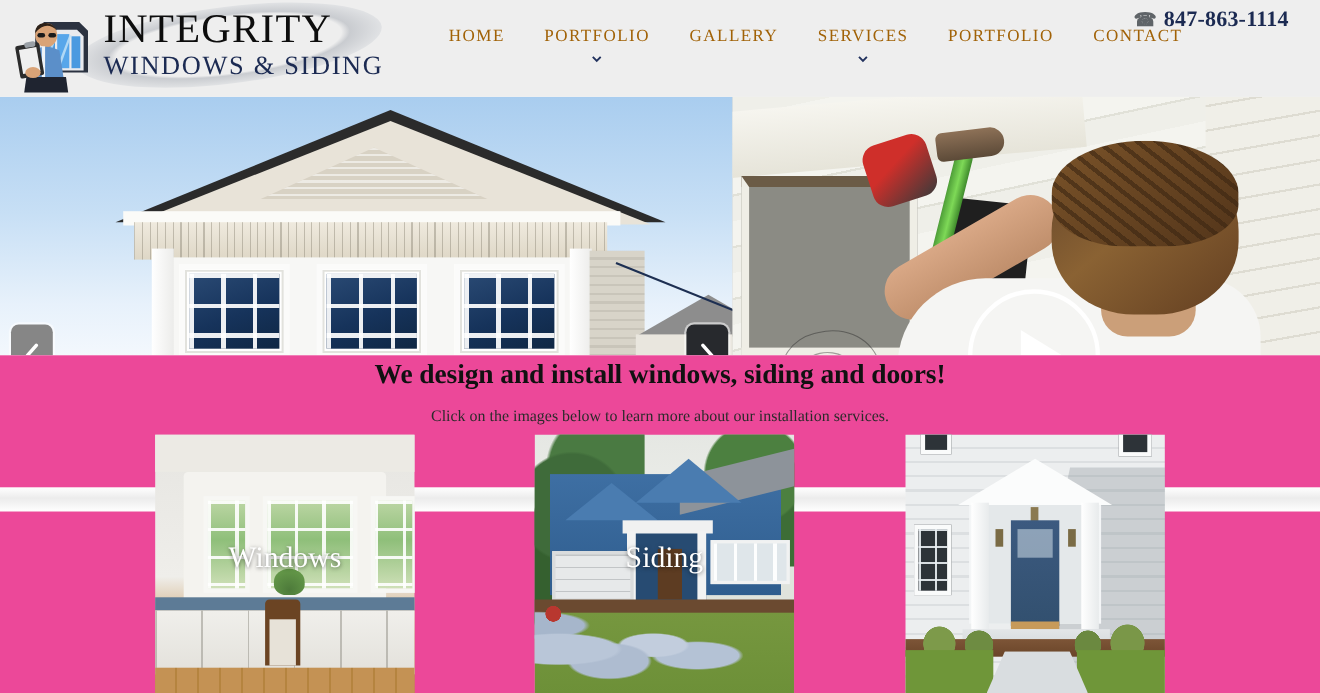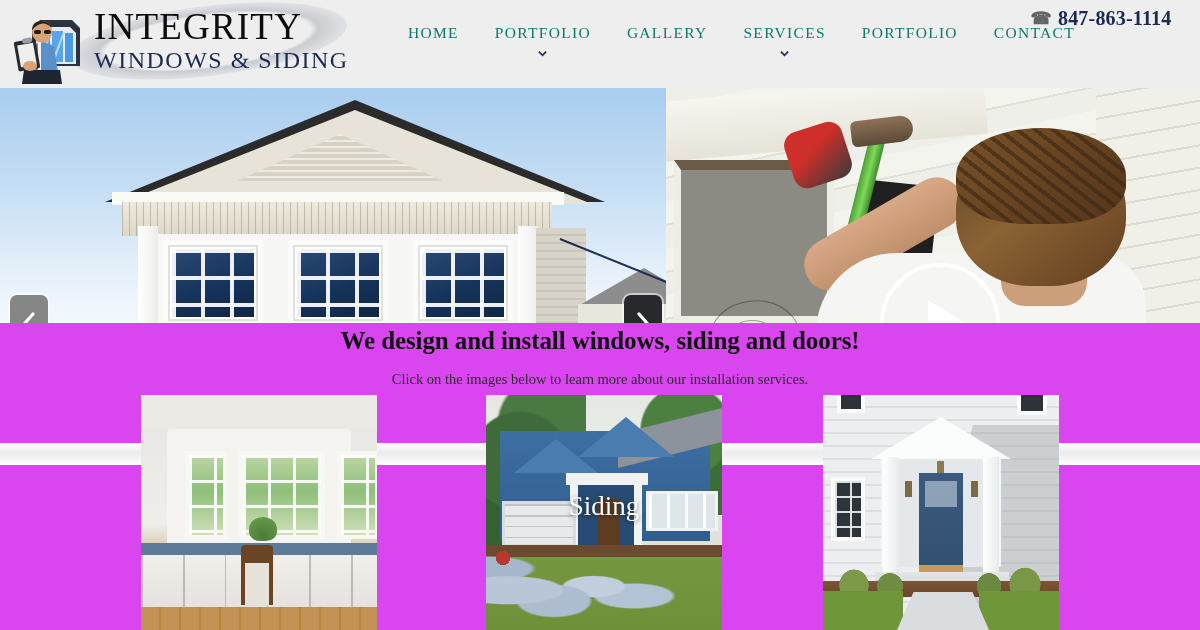--- a/index.html
+++ b/index.html
@@ -47,21 +47,21 @@
   
   .nav {
     position: absolute; left: 390px; top: 24px;
     display: flex; align-items: flex-start; gap: 0;
   }
   .nav-item {
     position: relative;
     padding: 0 18px;
     font-size: 15.5px;
     letter-spacing: 1.3px;
-    color: #0f766e;
+    color: #a16207;
     cursor: pointer;
     text-align: right;
     white-space: nowrap;
   }
   .nav-caret {
     display: block; margin: 7px auto 0;
     width: 9px; height: 9px;
   }
   .nav-caret svg { display: block; }
 
@@ -291,21 +291,21 @@
     cursor: pointer;
     box-shadow: 0 0 0 2px rgba(255,255,255,0.55);
   }
   .arrow-prev { left: 10px; top: 207px; background: #868686; }
   .arrow-next { left: 624px; top: 207px; background: #27292d; }
   .slider-arrow svg { display: block; }
 
   
   .mid {
     position: absolute; left: 0; top: 323px; width: 1200px; height: 307px;
-    background: #d946ef;
+    background: #ec4899;
   }
   .headline {
     position: absolute; left: 0; top: 4px; width: 1200px;
     text-align: center;
     font-size: 25px; color: #111111; letter-spacing: -0.1px;
     font-weight: bold;
   }
   .subhead {
     position: absolute; left: 0; top: 48px; width: 1200px;
     text-align: center; font-size: 14.5px; color: #2b2b2b;
@@ -562,20 +562,21 @@
         <div class="k-bay">
           <div class="k-win k-w1"></div>
           <div class="k-win k-w2"></div>
           <div class="k-win k-w3"></div>
         </div>
         <div class="k-plant"></div>
         <div class="k-counter"></div>
         <div class="k-cab"></div>
         <div class="k-chair"></div>
         <div class="k-floor"></div>
+        <div class="card-label">Windows</div>
       </div>
 
       <div class="card card-2">
         <div class="s-sky"></div>
         <div class="s-trees-l"></div>
         <div class="s-trees-r"></div>
         <div class="s-house"></div>
         <div class="s-roof"></div>
         <div class="s-gable1"></div>
         <div class="s-gable2"></div>

